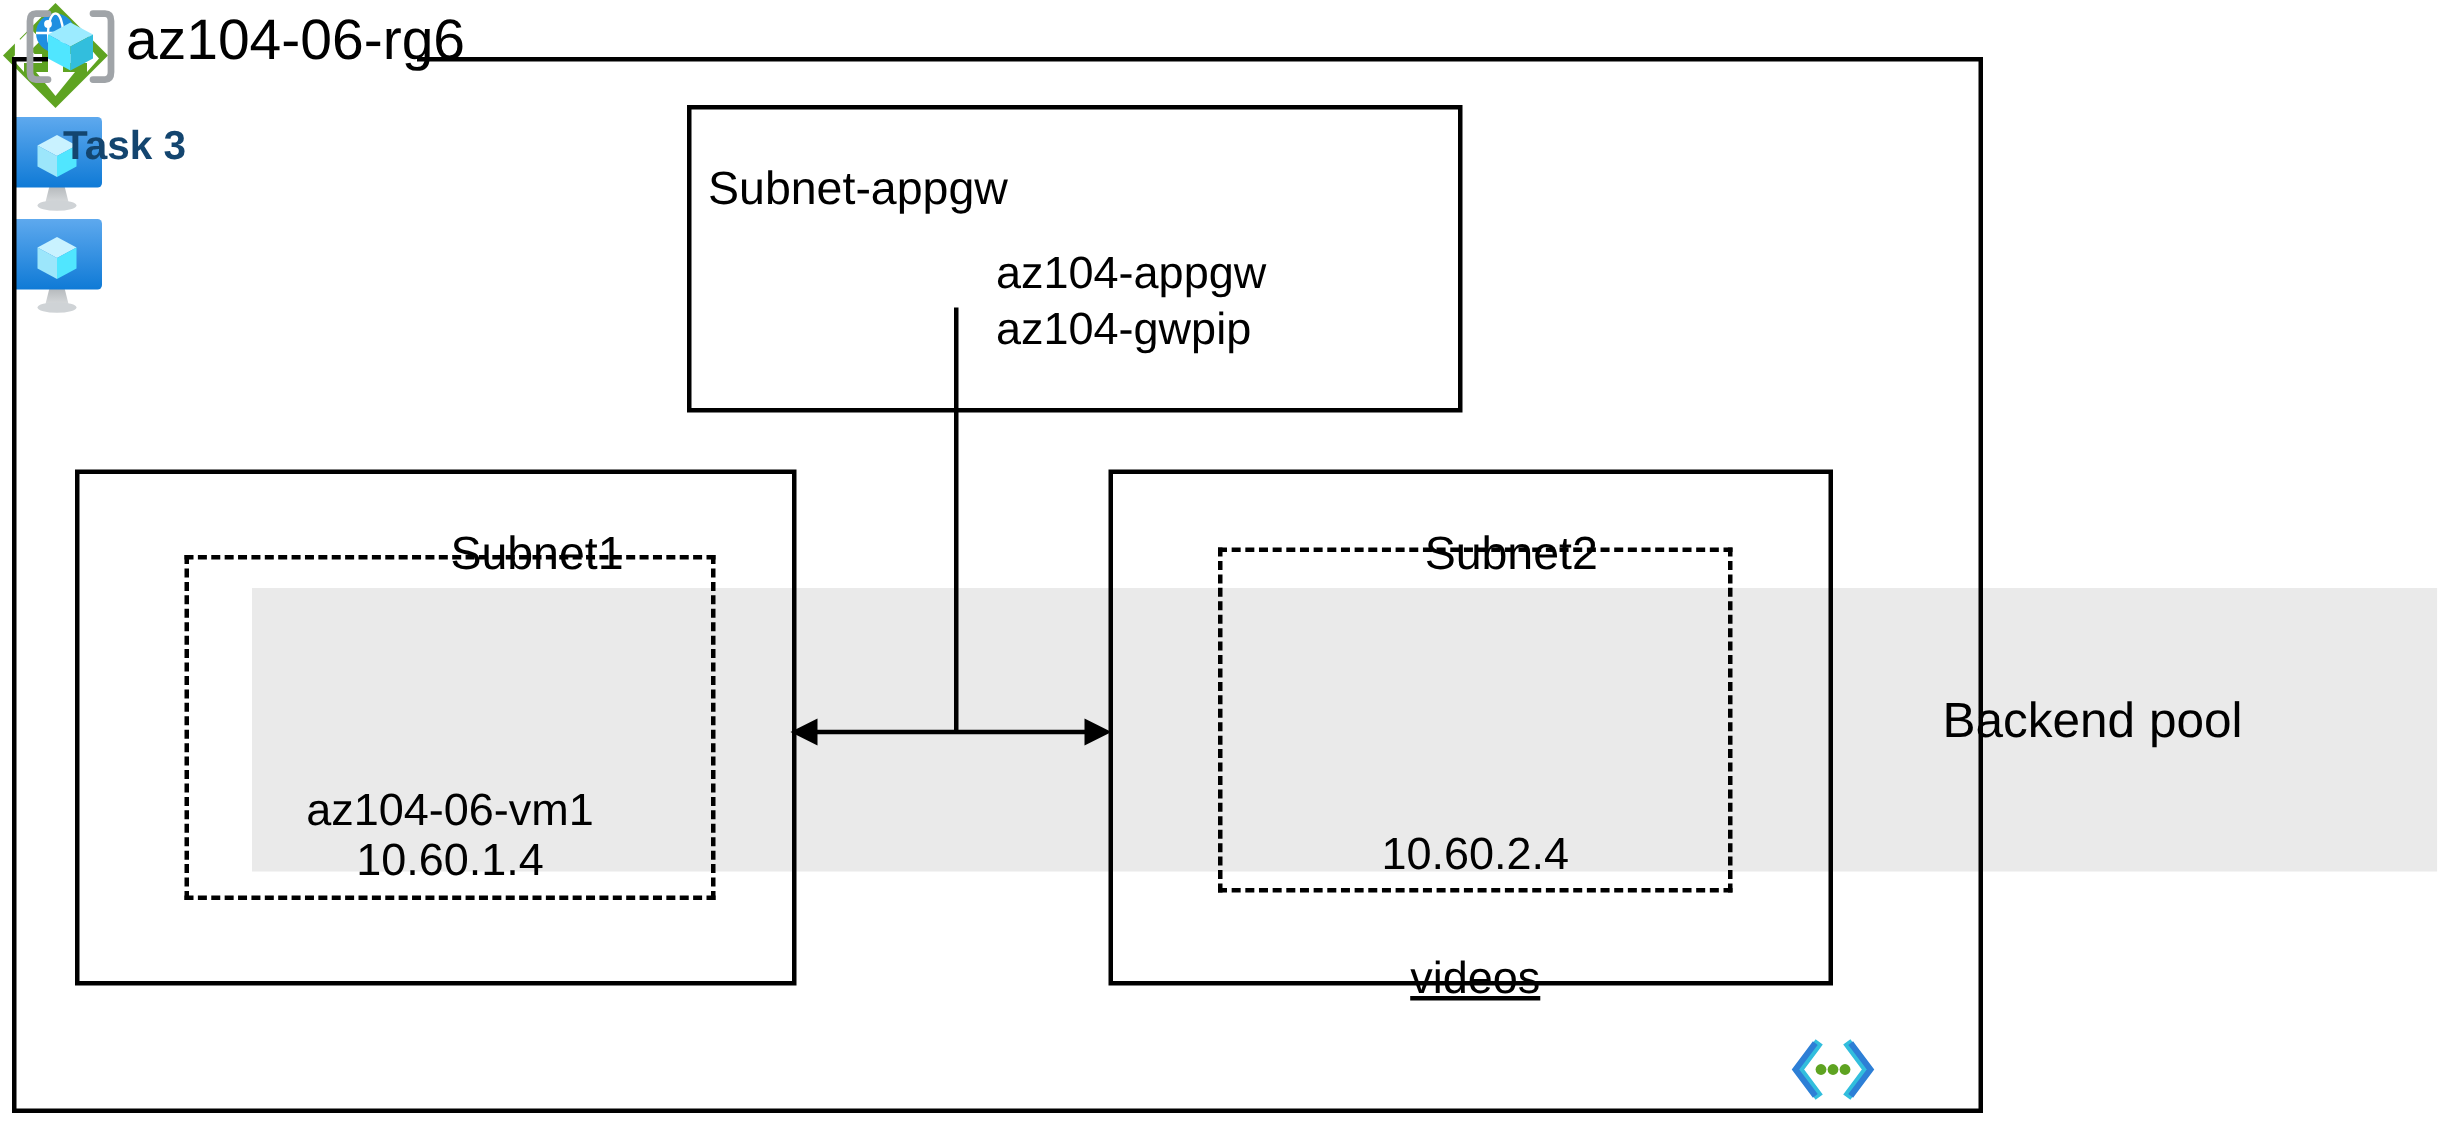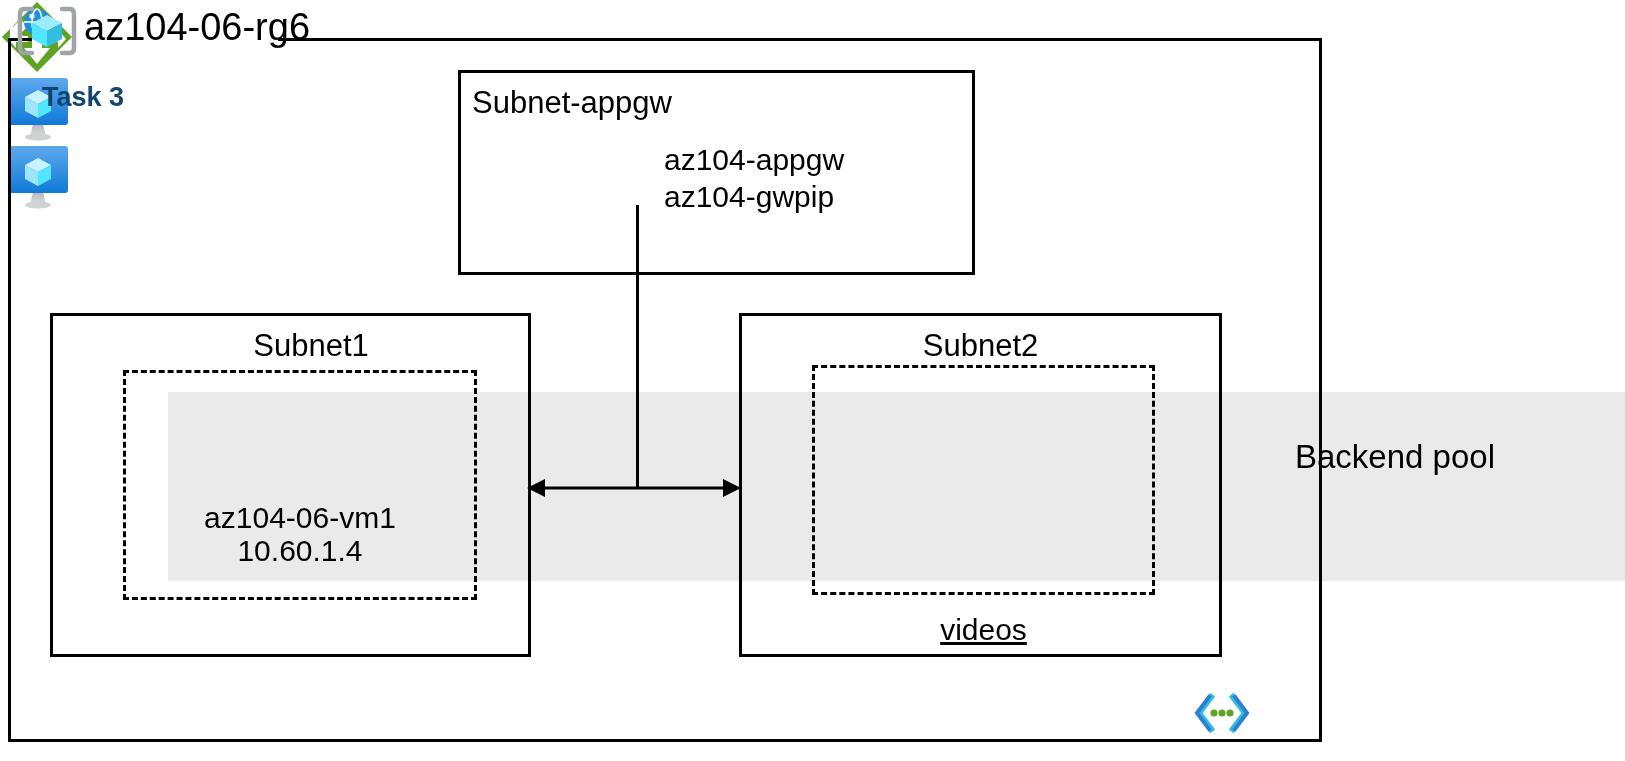--- a/index.html
+++ b/index.html
@@ -36,20 +36,21 @@
   .band {
     position: absolute;
     background: #eaeaea;
   }
   .lbl {
     position: absolute;
     font-size: 29px;
     line-height: 1.22;
     color: #000000;
     white-space: nowrap;
+    margin-top: 23px;
   }
   .lbl.center { text-align: center; }
 
   
   #rg-frame {
     position: absolute;
     left: 8px;
     top: 38px;
     width: 1314px;
     height: 704px;
@@ -122,30 +123,30 @@
     position: absolute;
     left: 636px;
     top: 205px;
     width: 3px;
     height: 283px;
     background: #000000;
   }
 
   
   #subnet1-box   { left: 50px;  top: 313px; width: 481px; height: 344px; }
-  #subnet1-title { left: 50px;  top: 327px; width: 522px; font-size: 31px; }
+  #subnet1-title { left: 50px;  top: 327px; width: 522px; font-size: 31px; padding-left: 47px; }
   #subnet1-dashed{ left: 123px; top: 370px; width: 354px; height: 230px; }
   #vm1-icon      { left: 251px; top: 405px; width: 76px; height: 68px; }
   #vm1-name      { left: 123px; top: 500px; width: 354px; font-size: 30px; }
   #vm1-ip        { left: 123px; top: 533px; width: 354px; font-size: 30px; }
   #subnet1-footer{ left: 123px; top: 607px; width: 354px; font-size: 30px; }
 
   
   #subnet2-box   { left: 739px;  top: 313px; width: 483px; height: 344px; }
-  #subnet2-title { left: 739px;  top: 327px; width: 483px; font-size: 31px; }
+  #subnet2-title { left: 739px;  top: 327px; width: 483px; font-size: 31px; padding-left: 27px; }
   #subnet2-dashed{ left: 812px;  top: 365px; width: 343px; height: 230px; }
   #vm2-icon      { left: 947px;  top: 404px; width: 76px; height: 68px; }
   #vm2-name      { left: 812px;  top: 496px; width: 343px; font-size: 30px; }
   #vm2-ip        { left: 812px;  top: 529px; width: 343px; font-size: 30px; }
   #subnet2-footer{ left: 812px;  top: 612px; width: 343px; font-size: 30px; text-decoration: underline; }
 
   
   #subnet-link { left: 525px; top: 470px; width: 218px; height: 36px; }
 
   
@@ -251,20 +252,21 @@
         </linearGradient>
       </defs>
       <path d="M33 50 L43 50 L46 62 L30 62 Z" fill="url(#standgrad2)"></path>
       <ellipse cx="38" cy="63" rx="13" ry="3.5" fill="#cfd3d6"></ellipse>
       <rect x="8" y="4" width="60" height="47" rx="3" fill="url(#vmgrad2)"></rect>
       <polygon points="38,16 51,23 38,30 25,23" fill="#c9f2ff"></polygon>
       <polygon points="25,23 38,30 38,44 25,37" fill="#9ce6fb"></polygon>
       <polygon points="51,23 51,37 38,44 38,30" fill="#50e6ff"></polygon>
     </svg>
   </div>
+  <div class="lbl center" id="vm2-ip">10.60.2.4</div>
   <div class="lbl center" id="subnet2-footer">videos</div>
 
   <div class="abs" id="subnet-link">
     <svg viewBox="0 0 218 36" width="218" height="36">
       <line x1="16" y1="18" x2="202" y2="18" stroke="#000000" stroke-width="3"></line>
       <polygon points="2,18 20,9 20,27" fill="#000000"></polygon>
       <polygon points="216,18 198,9 198,27" fill="#000000"></polygon>
     </svg>
   </div>
 

